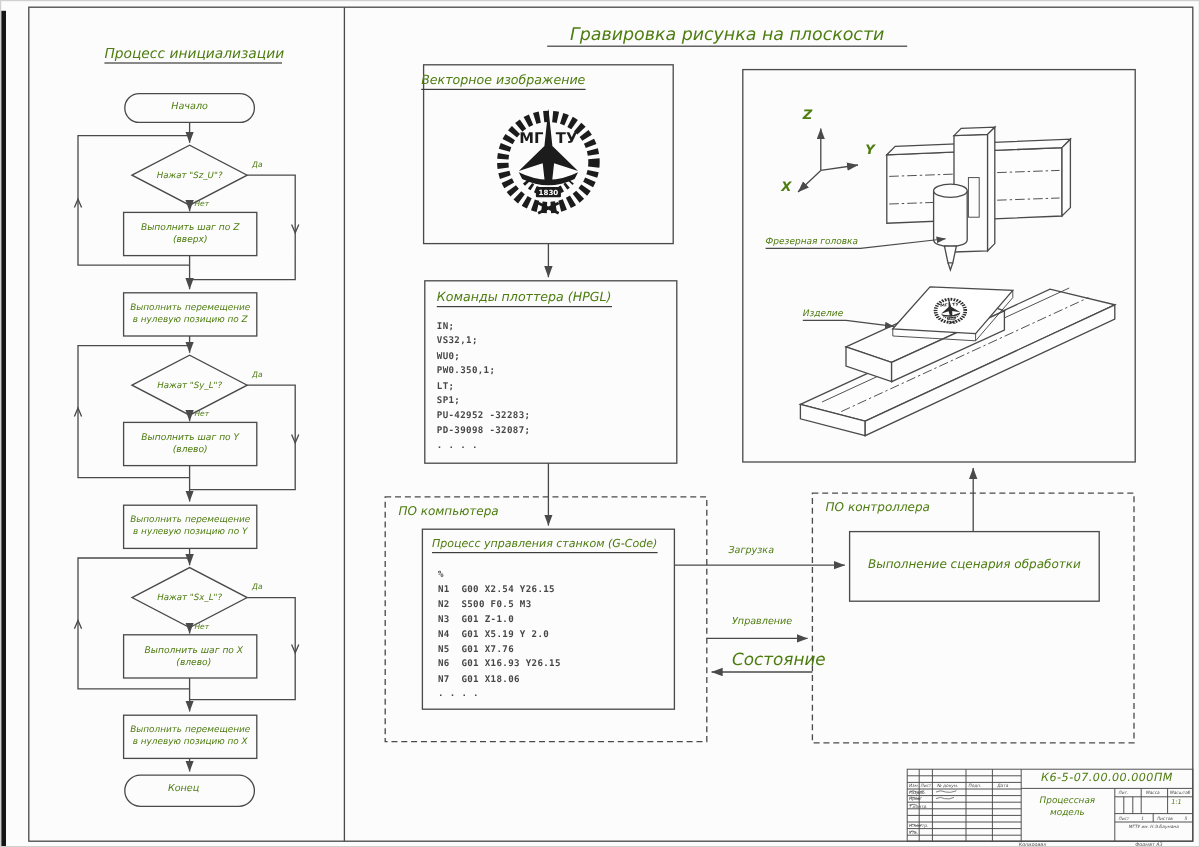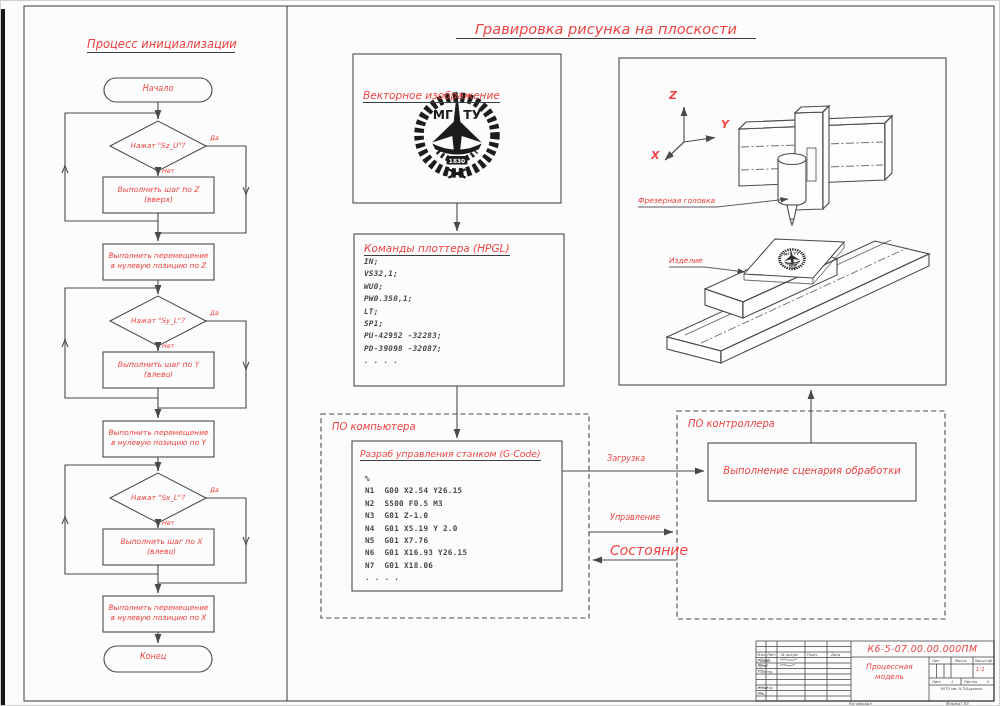--- a/index.html
+++ b/index.html
@@ -1,20 +1,20 @@
 <!DOCTYPE html>
 <html><head>
 <meta charset="utf-8">
 <style>
   html,body{margin:0;padding:0;background:#e8e8e8;}
   .page{position:relative;width:1000px;height:706px;background:#fcfcfc;overflow:hidden;
         font-family:"DejaVu Sans",sans-serif;border:1px solid #d0d0d0;box-sizing:border-box;}
   .scan-edge{position:absolute;left:0;top:8px;width:4px;height:698px;background:#161616;}
   svg.art{position:absolute;left:0;top:0;z-index:1;}
-  .txt{position:absolute;z-index:2;color:#ef4444;font-style:italic;white-space:nowrap;}
+  .txt{position:absolute;z-index:2;color:#4d7c0f;font-style:italic;white-space:nowrap;}
   .ctr{text-align:center;white-space:normal;}
   .und{border-bottom:1.2px solid #3d3d3d;padding-bottom:1px;}
   .code{position:absolute;z-index:2;font-family:"DejaVu Sans Mono",monospace;font-size:7.6px;
         font-weight:bold;color:#474747;line-height:12.4px;letter-spacing:.3px;white-space:pre;}
   .tiny{font-size:3.6px;font-style:italic;color:#4a4a4a;line-height:4.4px;}
   .blurred{filter:blur(.4px);}
 </style>
 </head>
 <body>
 
@@ -168,27 +168,27 @@
   <div class="txt ctr" style="left:102px;top:427px;width:111px;font-size:7.4px;line-height:9.5px;"><span>Выполнить перемещение</span><br><span>в нулевую позицию по Y</span></div>
 
   <div class="txt ctr" style="left:109px;top:492px;width:96px;font-size:7.2px;">Нажат "Sx_L"?</div>
   <div class="txt" style="left:209px;top:485px;font-size:6.3px;">Да</div>
   <div class="txt" style="left:161px;top:518px;font-size:6.3px;">Нет</div>
   <div class="txt ctr" style="left:102px;top:536px;width:117px;font-size:7.6px;line-height:9.5px;font-style:italic;"><span>Выполнить шаг по X</span><br><span>(влево)</span></div>
   <div class="txt ctr" style="left:102px;top:602px;width:111px;font-size:7.4px;line-height:9.5px;"><span>Выполнить перемещение</span><br><span>в нулевую позицию по X</span></div>
   <div class="txt ctr" style="left:103px;top:651px;width:98px;font-size:8px;">Конец</div>
 
   <div class="txt und" style="left:455px;top:20px;width:300px;text-align:center;font-size:14.5px;">Гравировка рисунка на плоскости</div>
-  <div class="txt und" style="left:362px;top:60px;font-size:10.5px;margin-top:28px;">Векторное изображение</div>
+  <div class="txt und" style="left:350px;top:60px;font-size:10.5px;">Векторное изображение</div>
 
   <div class="txt und" style="left:363px;top:241px;font-size:10.5px;">Команды плоттера (HPGL)</div>
-  <div class="code" style="left:363px;top:255px;font-style:italic;"><div>IN;</div><div>VS32,1;</div><div>WU0;</div><div>PW0.350,1;</div><div>LT;</div><div>SP1;</div><div>PU-42952 -32283;</div><div>PD-39098 -32087;</div><div>. . . .</div></div>
+  <div class="code" style="left:363px;top:265px;"><div>IN;</div><div>VS32,1;</div><div>WU0;</div><div>PW0.350,1;</div><div>LT;</div><div>SP1;</div><div>PU-42952 -32283;</div><div>PD-39098 -32087;</div><div>. . . .</div></div>
 
   <div class="txt" style="left:331px;top:420px;font-size:10px;">ПО компьютера</div>
-  <div class="txt und" style="left:359px;top:447px;font-size:9.2px;">Разраб управления станком (G-Code)</div>
+  <div class="txt und" style="left:359px;top:447px;font-size:9.2px;">Процесс управления станком (G-Code)</div>
   <div class="code" style="left:364px;top:472px;"><div>%</div><div>N1  G00 X2.54 Y26.15</div><div>N2  S500 F0.5 M3</div><div>N3  G01 Z-1.0</div><div>N4  G01 X5.19 Y 2.0</div><div>N5  G01 X7.76</div><div>N6  G01 X16.93 Y26.15</div><div>N7  G01 X18.06</div><div>. . . .</div></div>
 
   <div class="txt" style="left:687px;top:417px;font-size:10px;">ПО контроллера</div>
   <div class="txt ctr" style="left:707px;top:464px;width:208px;font-size:10px;">Выполнение сценария обработки</div>
 
   <div class="txt" style="left:606px;top:453px;font-size:8px;">Загрузка</div>
   <div class="txt" style="left:609px;top:512px;font-size:8px;">Управление</div>
   <div class="txt" style="left:609px;top:541px;font-size:14px;">Состояние</div>
 
   <div class="txt" style="left:668px;top:88px;font-size:11px;font-weight:bold;">Z</div>

